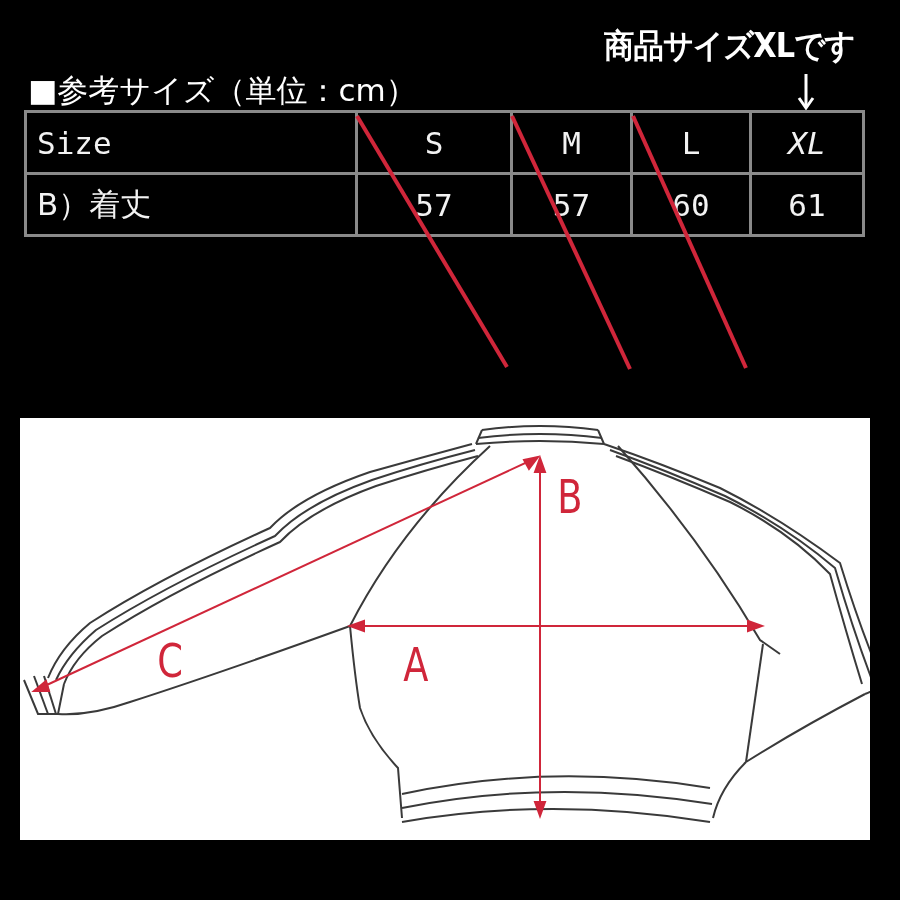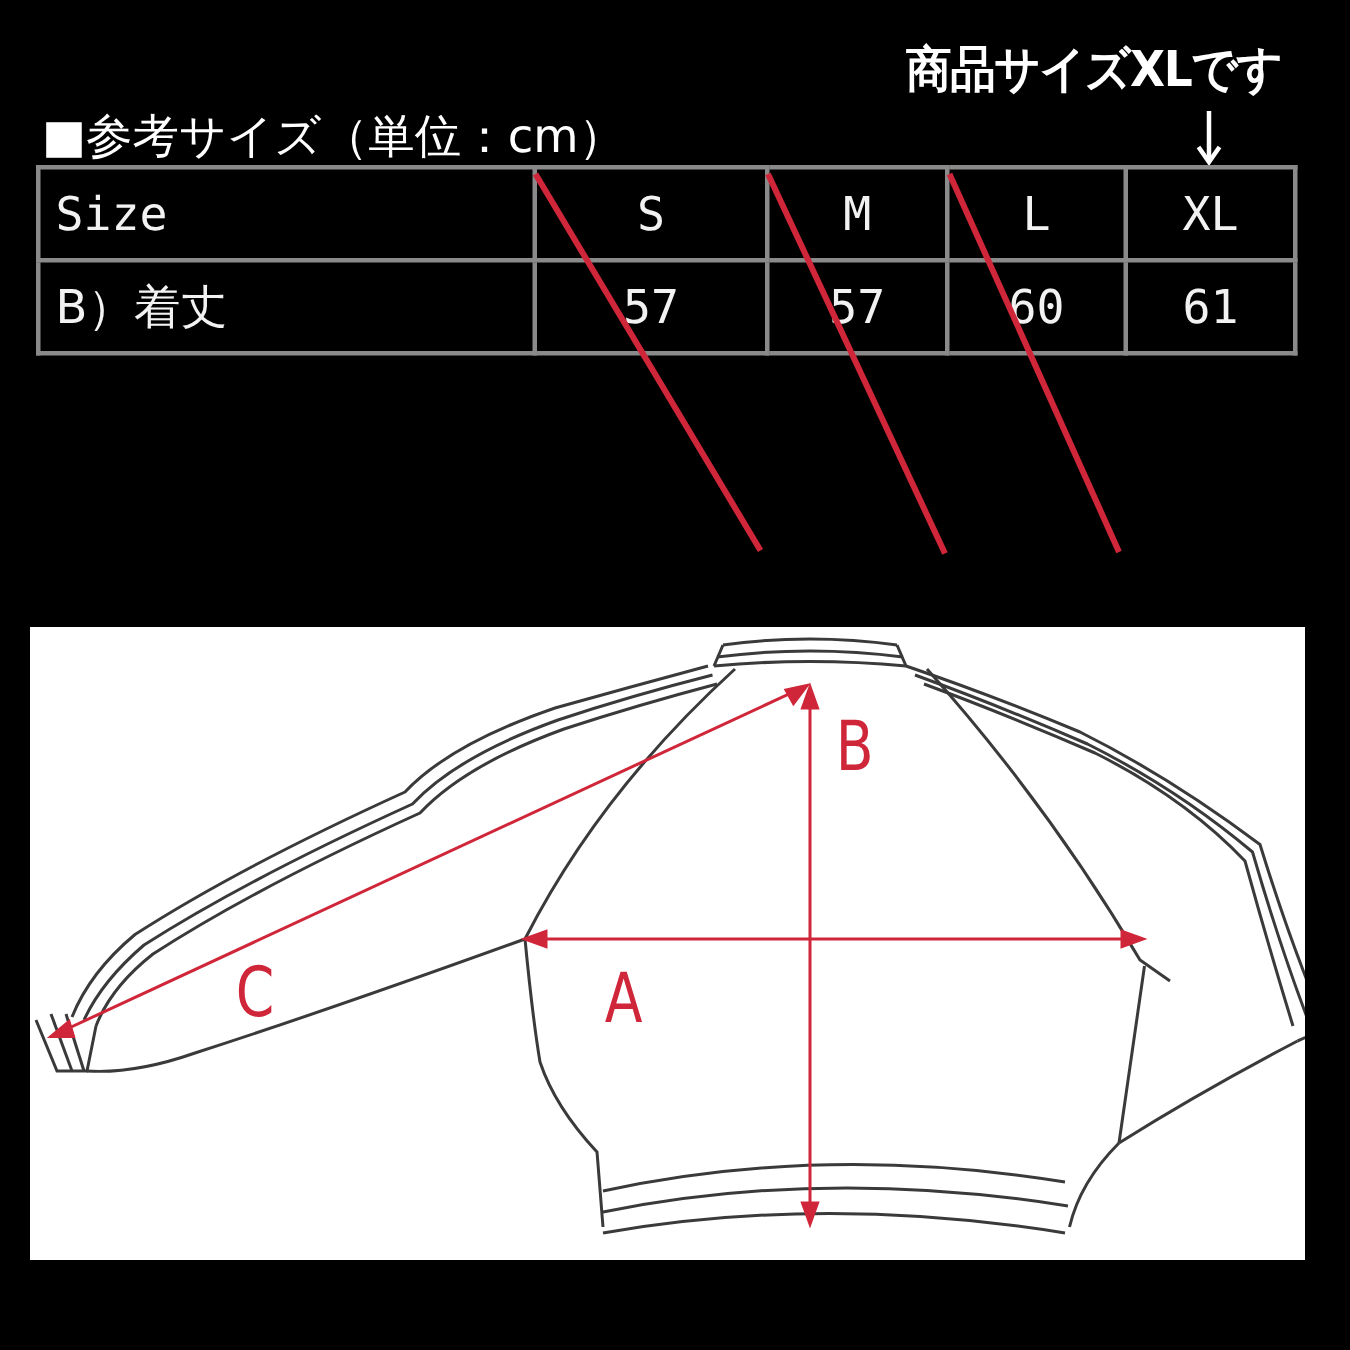--- a/index.html
+++ b/index.html
@@ -4,21 +4,21 @@
 <style>
   html,body{margin:0;padding:0;background:#000;}
   body{width:900px;height:900px;position:relative;overflow:hidden;font-family:"DejaVu Sans",sans-serif;color:#fff;}
   .notice{position:absolute;left:604px;top:24px;font-size:33px;font-weight:bold;white-space:nowrap;letter-spacing:-1px;font-family:"DejaVu Sans",sans-serif;transform:scaleX(0.92);transform-origin:left top;}
   .arrow{position:absolute;left:796px;top:72px;width:20px;height:40px;}
   .ref-title{position:absolute;left:28px;top:70px;font-size:31px;white-space:nowrap;font-family:"DejaVu Sans",sans-serif;}
   table.size{position:absolute;left:24px;top:98px;border-collapse:collapse;margin-top:12px;}
   table.size td{border:3px solid #8a8a8a;height:59px;padding:0;font-size:31px;font-family:"DejaVu Sans Mono","DejaVu Sans",sans-serif;text-align:center;color:#f2f2f2;}
   table.size td.lbl{text-align:left;padding-left:10px;width:318px;font-family:"DejaVu Sans",sans-serif;}
   table.size td.lbl.hdr{font-family:"DejaVu Sans Mono",monospace;}
-  .c-s{width:152px;} .c-m{width:117px;} .c-l{width:116px;} .c-xl{width:110px;}
+  .c-s{width:152px;} .c-m{width:117px;} .c-l{width:116px;} .c-xl{width:110px;font-style:italic;}
   .slash{position:absolute;left:0;top:0;pointer-events:none;}
   .diagram{position:absolute;left:20px;top:418px;width:850px;height:422px;background:#fff;}
   .diagram svg{position:absolute;left:0;top:0;}
   .dlabel{position:absolute;color:#d0263a;font-size:46px;font-family:"DejaVu Sans",sans-serif;transform:scaleX(0.8);}
 </style>
 </head>
 <body>
 
 <div class="notice">商品サイズXLです</div>
 <svg class="arrow" viewBox="0 0 20 40">

